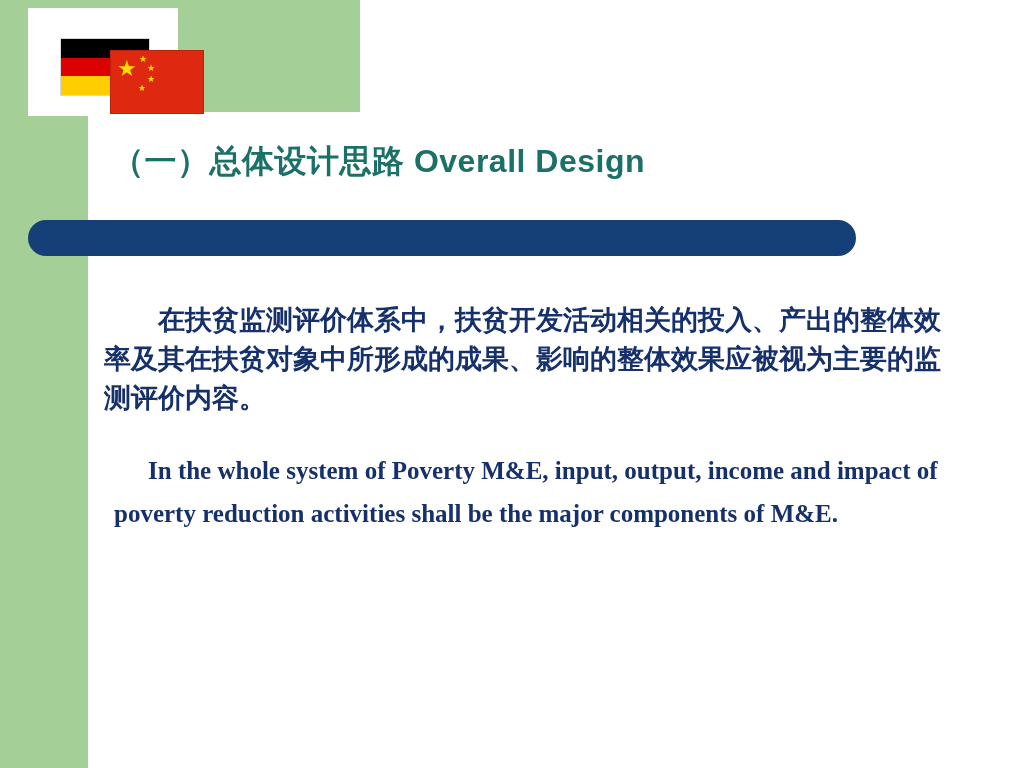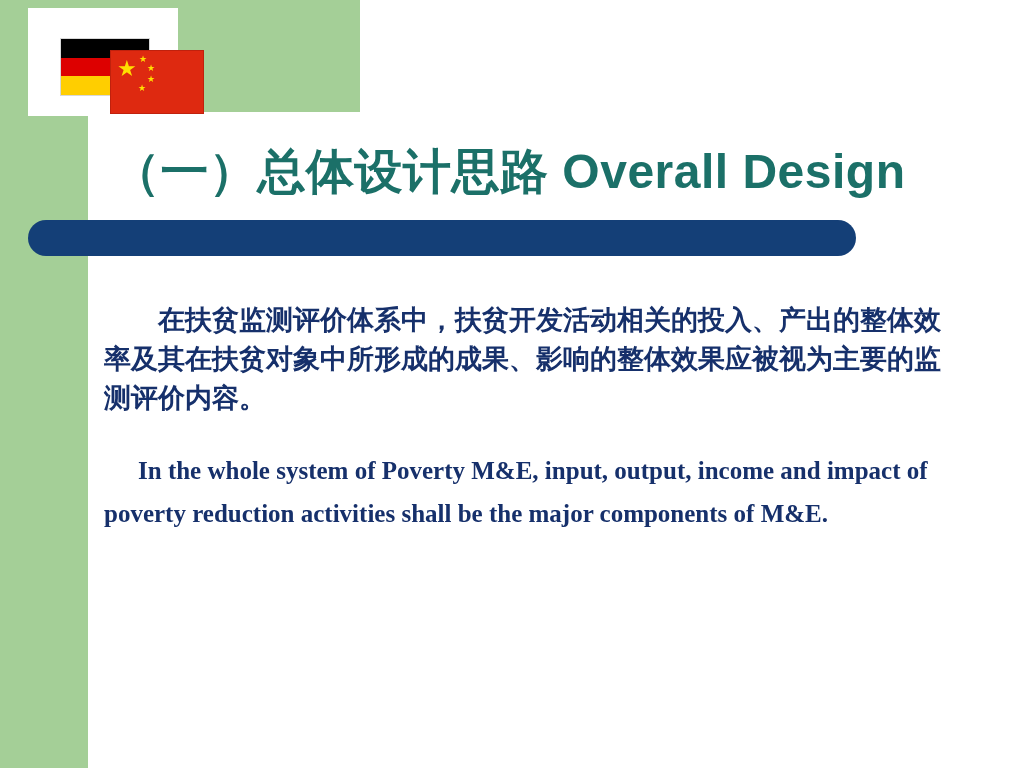--- a/index.html
+++ b/index.html
@@ -83,21 +83,21 @@
   .star-s2 { left: 36px; top: 13px; font-size: 9px; }
   .star-s3 { left: 36px; top: 24px; font-size: 9px; }
   .star-s4 { left: 27px; top: 33px; font-size: 9px; }
 
   
   .title {
     position: absolute;
     left: 112px;
     top: 140px;
     width: 870px;
-    font-size: 48px;
+    font-size: 32px;
     font-weight: bold;
     color: #1b7068;
     letter-spacing: 0.5px;
     white-space: nowrap;
   }
   .title .cn { font-family: "DejaVu Sans", sans-serif; }
 
   
   .blue-bar {
     position: absolute;
@@ -125,21 +125,21 @@
     text-indent: 54px;
     margin: 0 0 32px 0;
   }
   .para-en {
     font-family: "Liberation Serif", serif;
     font-size: 25px;
     font-weight: bold;
     color: #16306b;
     line-height: 1.72;
     text-indent: 34px;
-    margin: 0;
+    margin: 10px;
   }
 </style>
 </head>
 <body>
 
 <div class="slide">
 
   <div class="green-band"></div>
   <div class="green-top"></div>
 

